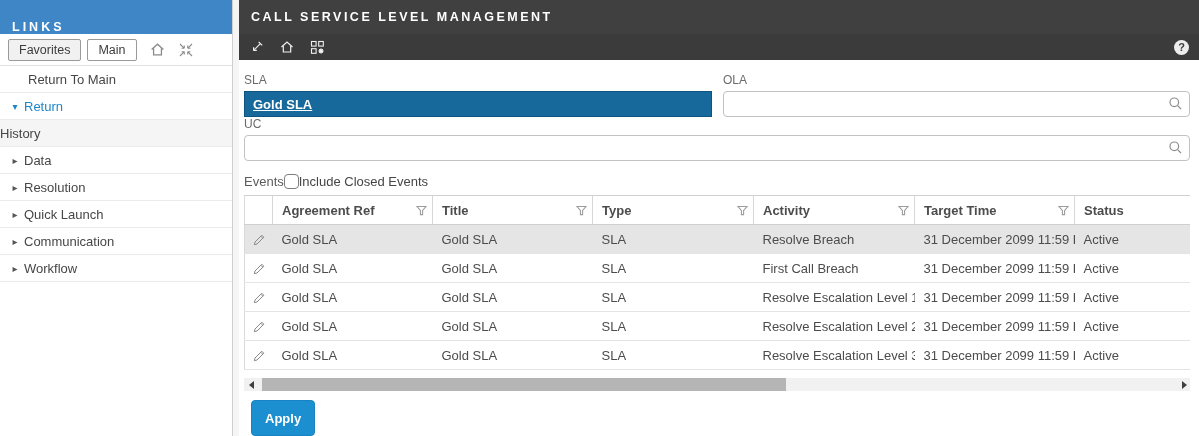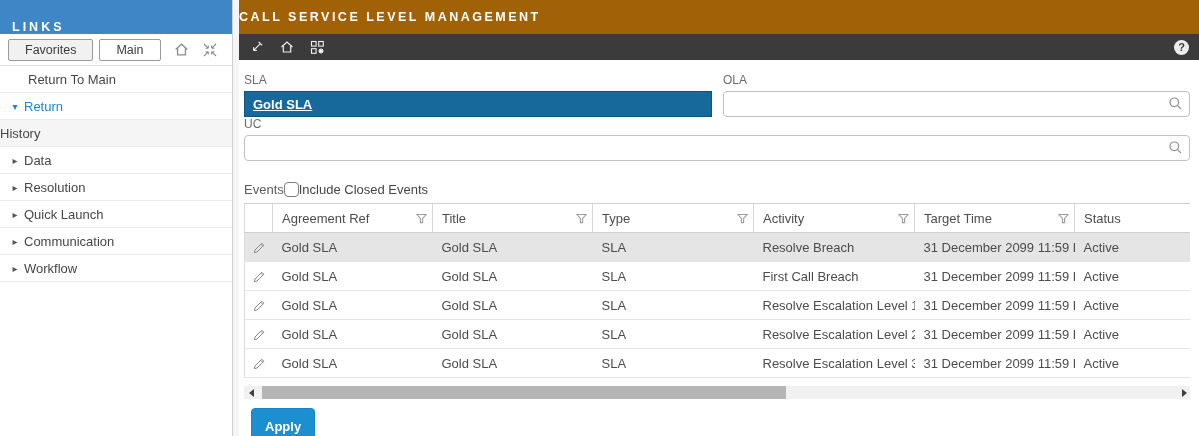--- a/index.html
+++ b/index.html
@@ -6,71 +6,71 @@
   html,body { background:#e9e9e9; }
   body { font-family:"Liberation Sans","DejaVu Sans",sans-serif; }
   .app { width:1199px; height:436px; display:flex; background:#f5f5f5; overflow:hidden; }
 
   
   .sidebar { width:233px; background:#fff; border-right:1px solid #cfcfcf; display:flex; flex-direction:column; flex:none; }
   .side-header { height:34px; background:#3e86c5; color:#fff; font-size:12.5px; font-weight:bold;
                  letter-spacing:3px; display:flex; align-items:flex-end; padding-left:12px; }
   .side-tabs { height:32px; display:flex; align-items:center; gap:6px; padding:0 0 0 8px; border-bottom:1px solid #e2e2e2; }
   .tab { font-family:inherit; font-size:12.5px; color:#3c3c3c; border:1px solid #9a9a9a; border-radius:2px;
-         padding:3px 16px; cursor:pointer; }
+         padding:3px 10px; cursor:pointer; }
   .tab-fav { background:#f1f1f1; }
   .tab-main { background:#fff; }
   .side-icon { color:#8a8a8a; display:inline-flex; margin-left:6px; }
   .side-list { flex:1; }
   .side-item { height:27px; display:flex; align-items:center; border-bottom:1px solid #ebebeb;
                font-size:13px; color:#464646; position:relative; cursor:pointer; background:#fff; }
   .side-item .tri { width:18px; text-align:center; font-size:10px; color:#555; margin-left:6px; flex:none; }
   .side-item.plain { padding-left:28px; }
   .side-item.expanded { color:#1b87c9; }
   .side-item.expanded .tri { color:#1b87c9; }
   .side-item.child { }
   .side-item.shaded { background:#f5f5f5; }
   .side-item.selected-child { color:#1b87c9; padding-left:33px; }
   .side-item.selected-child::before { content:""; position:absolute; left:0; top:0; bottom:-1px; width:4px; background:#1b87c9; }
   .ring { width:7px; height:7px; border:1.5px solid #1b87c9; border-radius:50%; position:absolute; left:20px; top:9px; }
 
   
   .main { flex:1; display:flex; flex-direction:column; margin-left:6px; min-width:0; }
-  .main-title { height:34px; background:#a16207; color:#fff; font-size:12.5px; font-weight:bold;
-                letter-spacing:2.5px; display:flex; align-items:center; flex:none; }
+  .main-title { height:34px; background:#404040; color:#fff; font-size:12.5px; font-weight:bold;
+                letter-spacing:2.5px; display:flex; align-items:center; padding-left:12px; flex:none; }
   .toolbar { height:26px; background:#3b3b3b; display:flex; align-items:center; gap:15px; padding:0 10px; flex:none; }
   .tb-icon { display:inline-flex; cursor:pointer; }
   .help { margin-left:auto; width:15px; height:15px; border-radius:50%; background:#ededed; color:#3b3b3b;
           font-size:11px; font-weight:bold; display:flex; align-items:center; justify-content:center; cursor:pointer; }
 
   .content { flex:1; background:#fff; padding:13px 9px 0 5px; display:flex; flex-direction:column; min-width:0; }
   .fields-row { display:flex; gap:11px; }
   .field-label { display:block; font-size:12px; color:#6b6b6b; margin-bottom:4px; }
   .f-sla { width:468px; flex:none; }
   .f-ola { flex:1; min-width:0; }
   .sla-box { height:26px; background:#17699b; border:1px solid #0d5580; display:flex; align-items:center;
              padding:0 8px; cursor:pointer; }
   .sla-box span { color:#fff; font-size:13px; font-weight:bold; text-decoration:underline; }
   .input-wrap { position:relative; }
   .input-wrap input { width:100%; height:26px; border:1px solid #c2c2c2; border-radius:4px; padding:0 26px 0 8px;
                       font-family:inherit; font-size:13px; color:#444; outline:none; }
   .search-ic { position:absolute; right:7px; top:5px; display:inline-flex; cursor:pointer; }
   .uc-block { }
-  .events-row { margin-top:20px; display:flex; align-items:center; height:17px; }
+  .events-row { margin-top:12px; display:flex; align-items:center; height:17px; }
   .events-label { font-size:13px; color:#5b5b5b; }
   .cbx { width:15px; height:15px; border:1px solid #7d7d7d; border-radius:4px; background:#fff; cursor:pointer; flex:none; }
   .include-label { font-size:13px; color:#454545; }
 
   .table-wrap { margin-top:5px; overflow:hidden; width:954px; max-width:100%; }
   table { border-collapse:collapse; table-layout:fixed; width:990px; border-left:1px solid #dadada; }
   col.c0{width:28px} col.c1{width:160px} col.c2{width:160px} col.c3{width:161px}
   col.c4{width:161px} col.c5{width:160px} col.c6{width:160px}
   th { height:29px; border-top:1px solid #cfcfcf; border-bottom:1px solid #cfcfcf; border-right:1px solid #d6d6d6;
        font-weight:normal; font-size:13px; color:#4c4c4c; padding:0 4px 0 9px; text-align:left; background:#fff; }
-  .th-wrap { display:flex; align-items:center; justify-content:space-between; }
+  .th-wrap { display:flex; align-items:center; justify-content:space-between;font-weight:bold; }
   .funnel { display:inline-flex; cursor:pointer; }
   td { height:29px; border-bottom:1px solid #e4e4e4; font-size:13px; color:#4c4c4c; padding:0 9px;
        overflow:hidden; white-space:nowrap; }
   td.icon-cell { padding:0; text-align:center; }
   tr.selected td { background:#e5e5e5; }
   .pencil { display:inline-flex; cursor:pointer; vertical-align:middle; }
 
   .hscroll { margin-top:8px; height:13px; background:#f1f1f1; position:relative; width:954px; max-width:100%; flex:none; }
   .h-thumb { position:absolute; left:18px; top:0; width:524px; height:13px; background:#b5b5b5; cursor:grab; }
   .h-arrow { position:absolute; top:3px; width:0; height:0; border-top:4px solid transparent; border-bottom:4px solid transparent; cursor:pointer; }

